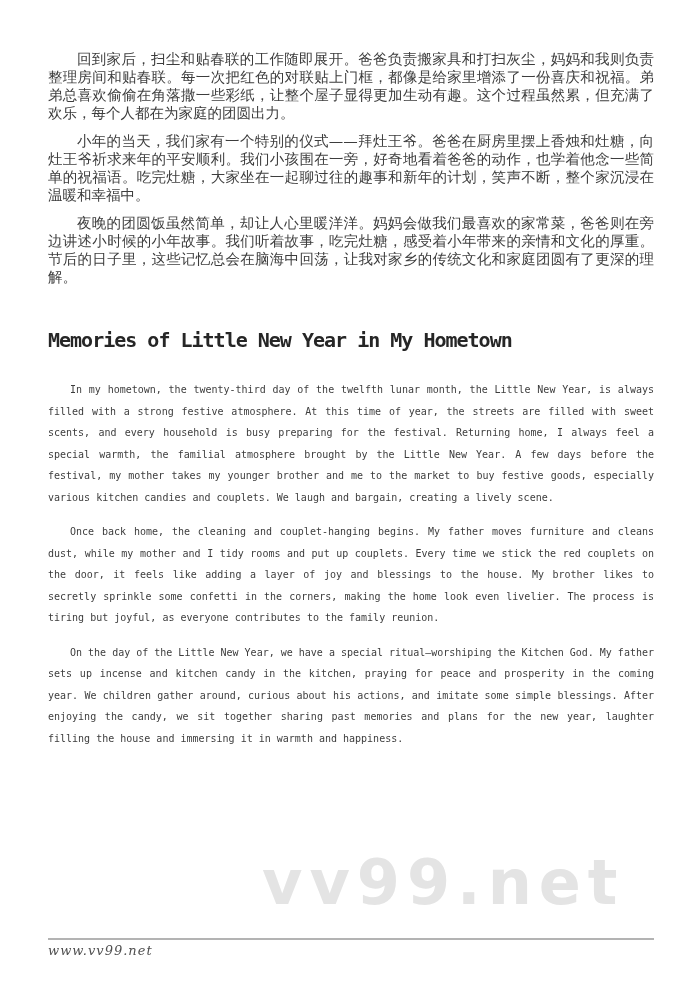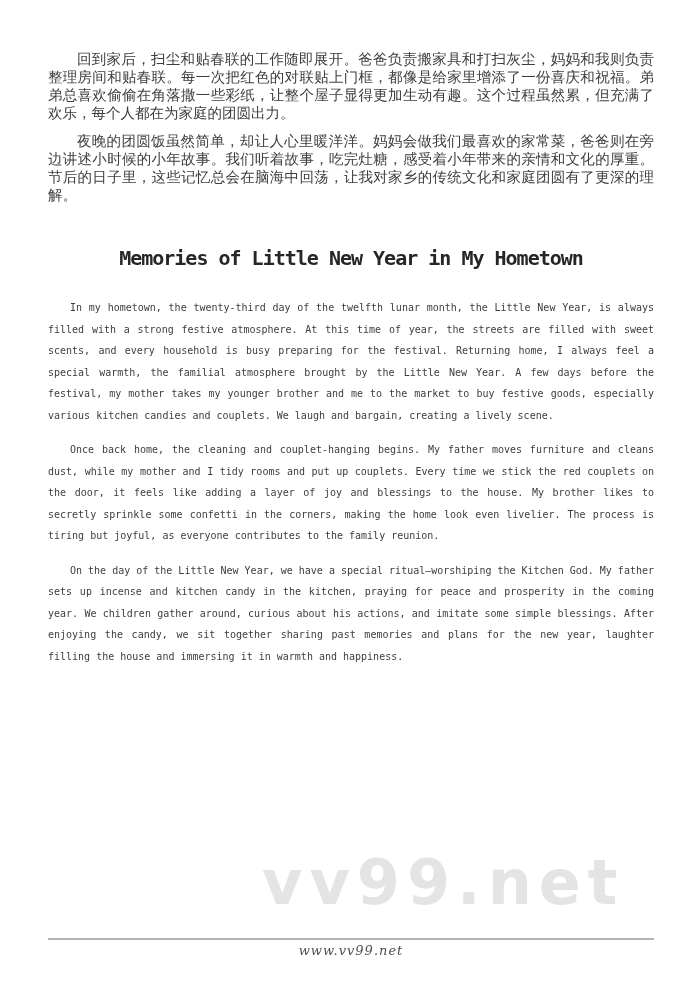--- a/index.html
+++ b/index.html
@@ -34,21 +34,20 @@
     text-indent: 2em;
     margin: 0 0 10px 0;
   }
   
   .essay-title {
     font-family: "DejaVu Sans Mono", "Liberation Mono", monospace;
     font-size: 20px;
     font-weight: 600;
     letter-spacing: -1px;
     color: #262626;
-    text-align: center;
     margin: 42px 0 27px 0;
   }
   
   .en-para {
     font-family: "DejaVu Sans Mono", "Liberation Mono", monospace;
     font-size: 10px;
     line-height: 21.5px;
     color: #3d3d3d;
     text-align: justify;
     text-indent: 2.2em;
@@ -75,39 +74,40 @@
     right: 46px;
     top: 938px;
     z-index: 1;
   }
   .footer-rule {
     height: 2px;
     background: #b3b3b3;
   }
   .footer-url {
     margin-top: 3px;
-    text-align: center;
+    text-align: left;
     font-family: "DejaVu Serif", "Liberation Serif", serif;
     font-style: italic;
     font-size: 13px;
     letter-spacing: 1px;
     color: #4f4f4f;
   }
 </style>
 </head>
 <body>
 
 <div class="page">
 
   <div class="watermark">vv99.net</div>
 
   <div class="content">
 
     <section>
       <p class="zh-para">回到家后，扫尘和贴春联的工作随即展开。爸爸负责搬家具和打扫灰尘，妈妈和我则负责整理房间和贴春联。每一次把红色的对联贴上门框，都像是给家里增添了一份喜庆和祝福。弟弟总喜欢偷偷在角落撒一些彩纸，让整个屋子显得更加生动有趣。这个过程虽然累，但充满了欢乐，每个人都在为家庭的团圆出力。</p>
+      <p class="zh-para">小年的当天，我们家有一个特别的仪式——拜灶王爷。爸爸在厨房里摆上香烛和灶糖，向灶王爷祈求来年的平安顺利。我们小孩围在一旁，好奇地看着爸爸的动作，也学着他念一些简单的祝福语。吃完灶糖，大家坐在一起聊过往的趣事和新年的计划，笑声不断，整个家沉浸在温暖和幸福中。</p>
       <p class="zh-para">夜晚的团圆饭虽然简单，却让人心里暖洋洋。妈妈会做我们最喜欢的家常菜，爸爸则在旁边讲述小时候的小年故事。我们听着故事，吃完灶糖，感受着小年带来的亲情和文化的厚重。节后的日子里，这些记忆总会在脑海中回荡，让我对家乡的传统文化和家庭团圆有了更深的理解。</p>
     </section>
 
     <h1 class="essay-title">Memories of Little New Year in My Hometown</h1>
 
     <section>
       <p class="en-para">In my hometown, the twenty-third day of the twelfth lunar month, the Little New Year, is always filled with a strong festive atmosphere. At this time of year, the streets are filled with sweet scents, and every household is busy preparing for the festival. Returning home, I always feel a special warmth, the familial atmosphere brought by the Little New Year. A few days before the festival, my mother takes my younger brother and me to the market to buy festive goods, especially various kitchen candies and couplets. We laugh and bargain, creating a lively scene.</p>
       <p class="en-para">Once back home, the cleaning and couplet-hanging begins. My father moves furniture and cleans dust, while my mother and I tidy rooms and put up couplets. Every time we stick the red couplets on the door, it feels like adding a layer of joy and blessings to the house. My brother likes to secretly sprinkle some confetti in the corners, making the home look even livelier. The process is tiring but joyful, as everyone contributes to the family reunion.</p>
       <p class="en-para">On the day of the Little New Year, we have a special ritual—worshiping the Kitchen God. My father sets up incense and kitchen candy in the kitchen, praying for peace and prosperity in the coming year. We children gather around, curious about his actions, and imitate some simple blessings. After enjoying the candy, we sit together sharing past memories and plans for the new year, laughter filling the house and immersing it in warmth and happiness.</p>
     </section>

